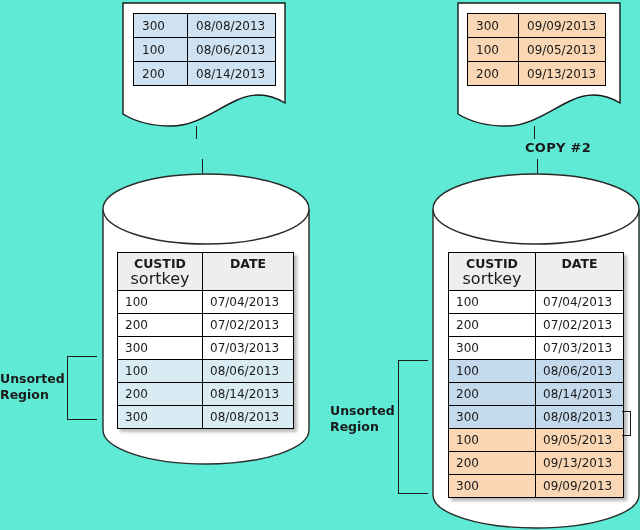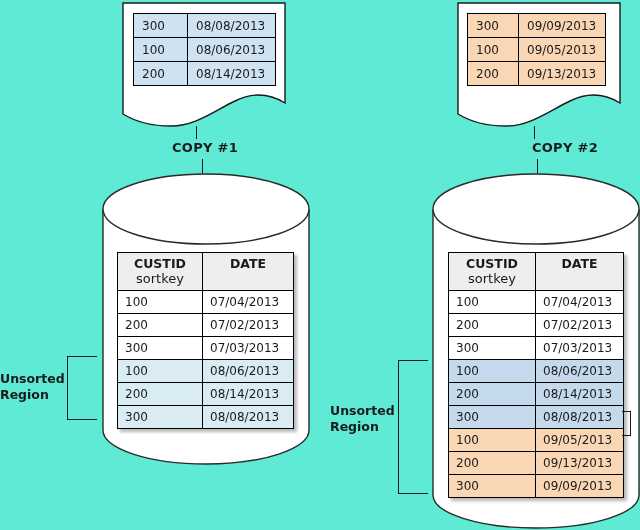--- a/index.html
+++ b/index.html
@@ -17,21 +17,21 @@
   
   table.copy-table td { height:23px; padding:0 0 0 8px; text-align:left; }
   table.copy1 td { background:var(--copy1-fill); }
   table.copy2 td { background:var(--copy2-fill); }
 
   
   table.cyl-table { box-shadow:3px 3px 3px rgba(0,0,0,0.28); }
   table.cyl-table th { background:var(--header-fill); height:34px; vertical-align:top; padding:3px 0 0 0; text-align:center; }
   table.cyl-table td { height:22px; padding:0 0 0 7px; background:#ffffff; text-align:left; }
   .hdr-title { font-weight:bold; font-size:12.5px; line-height:15px; }
-  .hdr-sub   { font-weight:normal; font-size:13px; line-height:15px; }
+  .hdr-sub   { font-weight:normal; font-size:16px; line-height:15px; }
   tr.r-lblue  td { background:var(--unsorted-light-blue); }
   tr.r-blue   td { background:var(--unsorted-blue); }
   tr.r-orange td { background:var(--unsorted-orange); }
 
   
   .copy-label { position:absolute; width:112px; text-align:center; font-weight:bold; font-size:13px; letter-spacing:.3px; }
   .unsorted-label { position:absolute; width:62px; font-weight:bold; font-size:12.5px; line-height:16px; }
 
   
   .vline { position:absolute; width:0; border-left:1.3px solid #1a1a1a; }
@@ -60,21 +60,20 @@
       <td>100</td>
       <td>08/06/2013</td>
     </tr>
     <tr>
       <td>200</td>
       <td>08/14/2013</td>
     </tr>
   </tbody>
     </table>
   <div class="vline" style="left:196px; top:126px; height:13px;"></div>
-  <div class="copy-label" style="left:149px; top:140px;">COPY #1</div>
   <div class="vline" style="left:202px; top:159px; height:14px;"></div>
 
   <svg class="shape" style="left:456px; top:1px;" width="168" height="136" viewBox="0 0 168 136">
     <path d="M 2 2 H 164 V 102 C 146 91 130 92 114 100 C 93 110 74 125 50 125 C 32 125 15 121 2 113 Z" fill="#ffffff" stroke="#1a1a1a" stroke-width="1.4"></path>
   </svg>
   <table class="dtable copy-table copy2" style="left:467px; top:13px; width:138px;">
     <colgroup>
         <col style="width:51px">
         <col style="width:87px">
       </colgroup>
@@ -87,21 +86,21 @@
       <td>100</td>
       <td>09/05/2013</td>
     </tr>
     <tr>
       <td>200</td>
       <td>09/13/2013</td>
     </tr>
   </tbody>
     </table>
   <div class="vline" style="left:534px; top:126px; height:13px;"></div>
-  <div class="copy-label" style="left:486px; top:140px;text-align:right;">COPY #2</div>
+  <div class="copy-label" style="left:502px; top:140px;">COPY #2</div>
   <div class="vline" style="left:537px; top:159px; height:14px;"></div>
 
   <svg class="shape" style="left:101px; top:172px;" width="210" height="296" viewBox="0 0 210 296">
     <path d="M 2 37 L 2 258 A 103 34 0 0 0 208 258 L 208 37" fill="#ffffff" stroke="#2a2a2a" stroke-width="1.4"></path>
     <ellipse cx="105" cy="37" rx="103" ry="35" fill="#ffffff" stroke="#2a2a2a" stroke-width="1.4"></ellipse>
   </svg>
 
   <table class="dtable cyl-table" style="left:117px; top:252px; width:176px;">
     <colgroup>
         <col style="width:85px">

